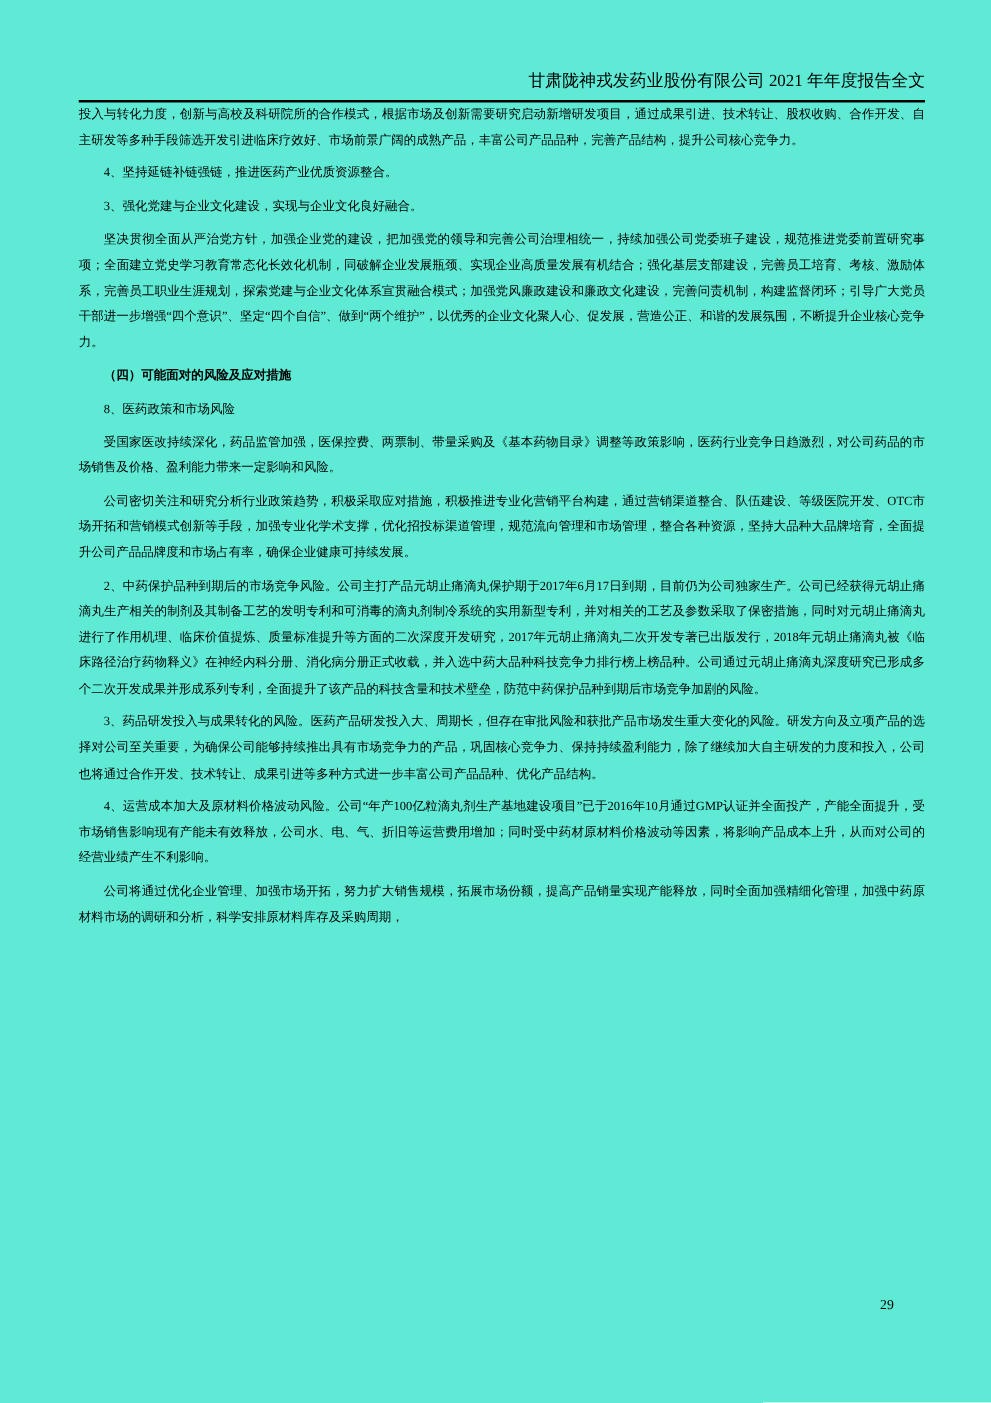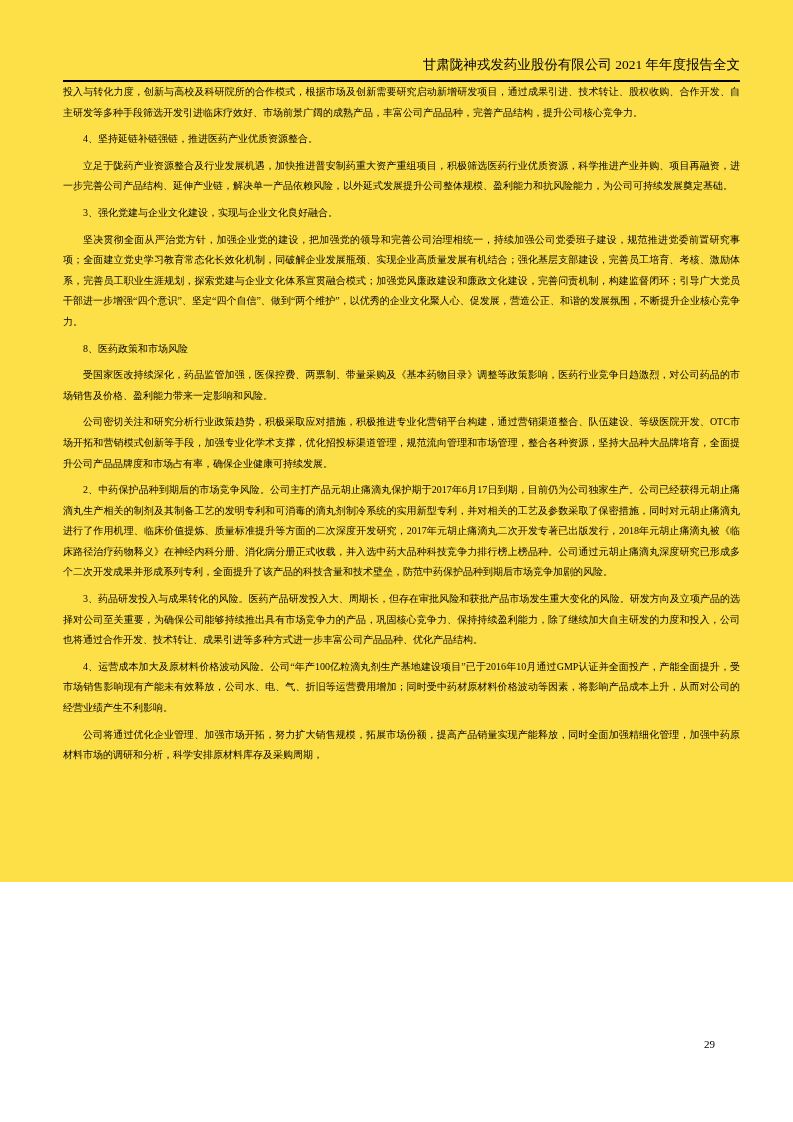--- a/index.html
+++ b/index.html
@@ -9,24 +9,24 @@
   body {
     width: 793px;
     height: 1122px;
     font-family: "Liberation Serif", "DejaVu Serif", serif;
     color: #000000;
     position: relative;
     overflow: hidden;
   }
   .page {
     width: 793px;
-    height: 882px;
+    height: 1122px;
     padding: 56px 53px 0 63px;
     position: relative;
-    background: #fde047;
+    background: #5eead4;
   }
   .header {
     text-align: right;
     font-size: 13.5px;
     line-height: 17px;
     padding-bottom: 7px;
     border-bottom: 2px solid #000000;
   }
   .content {
     font-size: 10px;
@@ -51,23 +51,23 @@
 <body>
 
 <div class="page">
   <div class="header">
     <span>甘肃陇神戎发药业股份有限公司 2021 年年度报告全文</span>
   </div>
 
   <div class="content">
       <p class="no-indent">投入与转化力度，创新与高校及科研院所的合作模式，根据市场及创新需要研究启动新增研发项目，通过成果引进、技术转让、股权收购、合作开发、自主研发等多种手段筛选开发引进临床疗效好、市场前景广阔的成熟产品，丰富公司产品品种，完善产品结构，提升公司核心竞争力。</p>
       <p>4、坚持延链补链强链，推进医药产业优质资源整合。</p>
-      <p>立足于陇药产业资源整合及行业发展机遇，加快推进普安制药重大资产重组项目，积极筛选医药行业优质资源，科学推进产业并购、项目再融资，进一步完善公司产品结构、延伸产业链，解决单一产品依赖风险，以外延式发展提升公司整体规模、盈利能力和抗风险能力，为公司可持续发展奠定基础。</p>
       <p>3、强化党建与企业文化建设，实现与企业文化良好融合。</p>
       <p>坚决贯彻全面从严治党方针，加强企业党的建设，把加强党的领导和完善公司治理相统一，持续加强公司党委班子建设，规范推进党委前置研究事项；全面建立党史学习教育常态化长效化机制，同破解企业发展瓶颈、实现企业高质量发展有机结合；强化基层支部建设，完善员工培育、考核、激励体系，完善员工职业生涯规划，探索党建与企业文化体系宣贯融合模式；加强党风廉政建设和廉政文化建设，完善问责机制，构建监督闭环；引导广大党员干部进一步增强“四个意识”、坚定“四个自信”、做到“两个维护”，以优秀的企业文化聚人心、促发展，营造公正、和谐的发展氛围，不断提升企业核心竞争力。</p>
+      <p class="bold">（四）可能面对的风险及应对措施</p>
       <p>8、医药政策和市场风险</p>
       <p>受国家医改持续深化，药品监管加强，医保控费、两票制、带量采购及《基本药物目录》调整等政策影响，医药行业竞争日趋激烈，对公司药品的市场销售及价格、盈利能力带来一定影响和风险。</p>
       <p>公司密切关注和研究分析行业政策趋势，积极采取应对措施，积极推进专业化营销平台构建，通过营销渠道整合、队伍建设、等级医院开发、OTC市场开拓和营销模式创新等手段，加强专业化学术支撑，优化招投标渠道管理，规范流向管理和市场管理，整合各种资源，坚持大品种大品牌培育，全面提升公司产品品牌度和市场占有率，确保企业健康可持续发展。</p>
       <p>2、中药保护品种到期后的市场竞争风险。公司主打产品元胡止痛滴丸保护期于2017年6月17日到期，目前仍为公司独家生产。公司已经获得元胡止痛滴丸生产相关的制剂及其制备工艺的发明专利和可消毒的滴丸剂制冷系统的实用新型专利，并对相关的工艺及参数采取了保密措施，同时对元胡止痛滴丸进行了作用机理、临床价值提炼、质量标准提升等方面的二次深度开发研究，2017年元胡止痛滴丸二次开发专著已出版发行，2018年元胡止痛滴丸被《临床路径治疗药物释义》在神经内科分册、消化病分册正式收载，并入选中药大品种科技竞争力排行榜上榜品种。公司通过元胡止痛滴丸深度研究已形成多个二次开发成果并形成系列专利，全面提升了该产品的科技含量和技术壁垒，防范中药保护品种到期后市场竞争加剧的风险。</p>
       <p>3、药品研发投入与成果转化的风险。医药产品研发投入大、周期长，但存在审批风险和获批产品市场发生重大变化的风险。研发方向及立项产品的选择对公司至关重要，为确保公司能够持续推出具有市场竞争力的产品，巩固核心竞争力、保持持续盈利能力，除了继续加大自主研发的力度和投入，公司也将通过合作开发、技术转让、成果引进等多种方式进一步丰富公司产品品种、优化产品结构。</p>
       <p>4、运营成本加大及原材料价格波动风险。公司“年产100亿粒滴丸剂生产基地建设项目”已于2016年10月通过GMP认证并全面投产，产能全面提升，受市场销售影响现有产能未有效释放，公司水、电、气、折旧等运营费用增加；同时受中药材原材料价格波动等因素，将影响产品成本上升，从而对公司的经营业绩产生不利影响。</p>
       <p>公司将通过优化企业管理、加强市场开拓，努力扩大销售规模，拓展市场份额，提高产品销量实现产能释放，同时全面加强精细化管理，加强中药原材料市场的调研和分析，科学安排原材料库存及采购周期，</p>
     </div>
 
   <div class="page-number">29</div>

